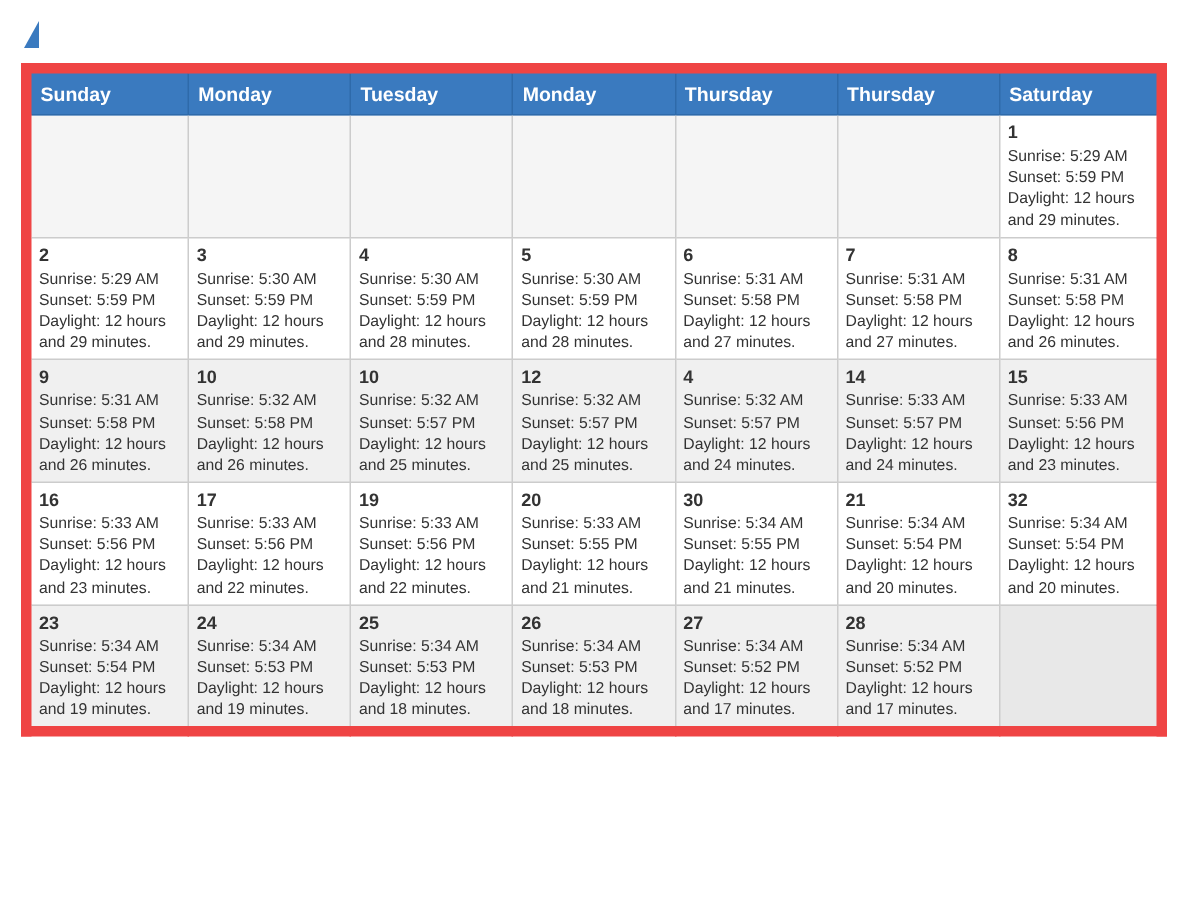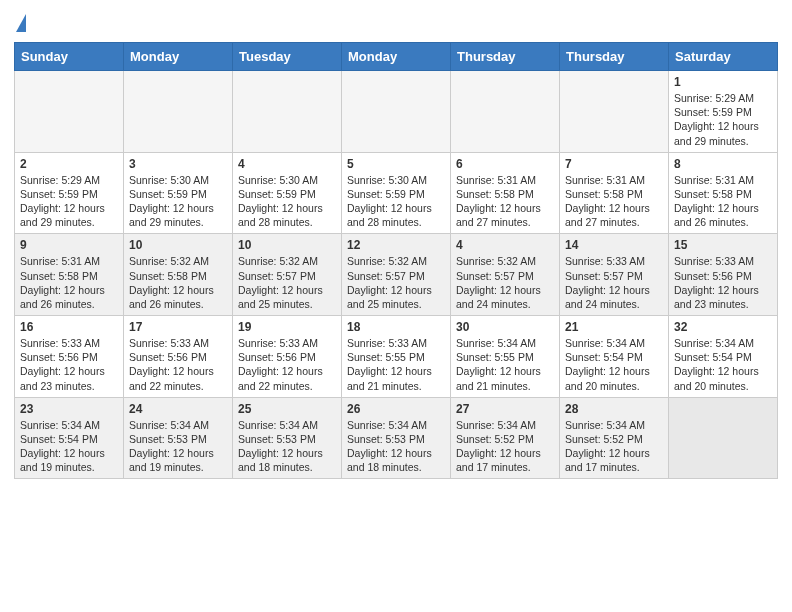--- a/index.html
+++ b/index.html
@@ -59,21 +59,21 @@
       line-height: 1.1;
     }
     .location {
       font-size: 15px;
       color: #555;
       margin-top: 2px;
     }
     .calendar {
       width: 100%;
       border-collapse: collapse;
-      border: 1px solid #ef4444;
+      border: 7px solid #ef4444;
     }
     .calendar th {
       background: #3a7abf;
       color: #fff;
       font-size: 13px;
       font-weight: bold;
       padding: 6px 6px;
       text-align: left;
       border: 1px solid #2e6aaa;
     }
@@ -219,21 +219,21 @@
           </td>
           <td>
             <span class="day-num">17</span>
             <div class="day-info">Sunrise: 5:33 AM<br>Sunset: 5:56 PM<br>Daylight: 12 hours<br>and 22 minutes.</div>
           </td>
           <td>
             <span class="day-num">19</span>
             <div class="day-info">Sunrise: 5:33 AM<br>Sunset: 5:56 PM<br>Daylight: 12 hours<br>and 22 minutes.</div>
           </td>
           <td>
-            <span class="day-num">18</span>
+            <span class="day-num">20</span>
             <div class="day-info">Sunrise: 5:33 AM<br>Sunset: 5:55 PM<br>Daylight: 12 hours<br>and 21 minutes.</div>
           </td>
           <td>
             <span class="day-num">30</span>
             <div class="day-info">Sunrise: 5:34 AM<br>Sunset: 5:55 PM<br>Daylight: 12 hours<br>and 21 minutes.</div>
           </td>
           <td>
             <span class="day-num">21</span>
             <div class="day-info">Sunrise: 5:34 AM<br>Sunset: 5:54 PM<br>Daylight: 12 hours<br>and 20 minutes.</div>
           </td>

